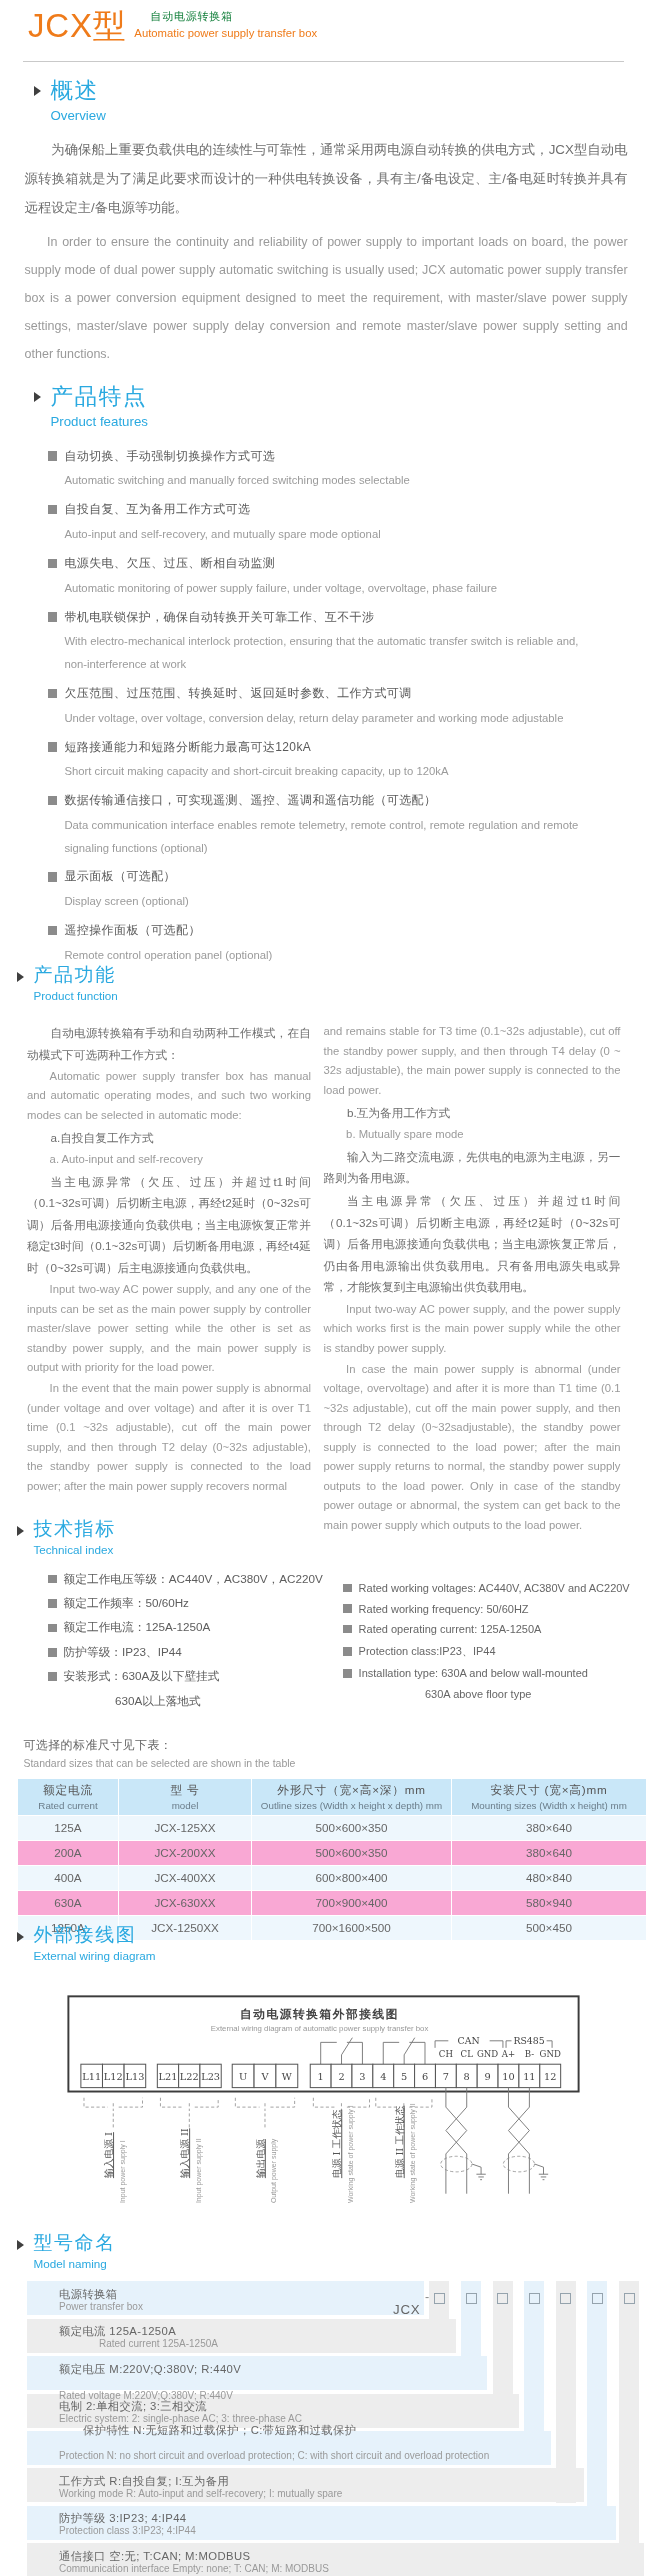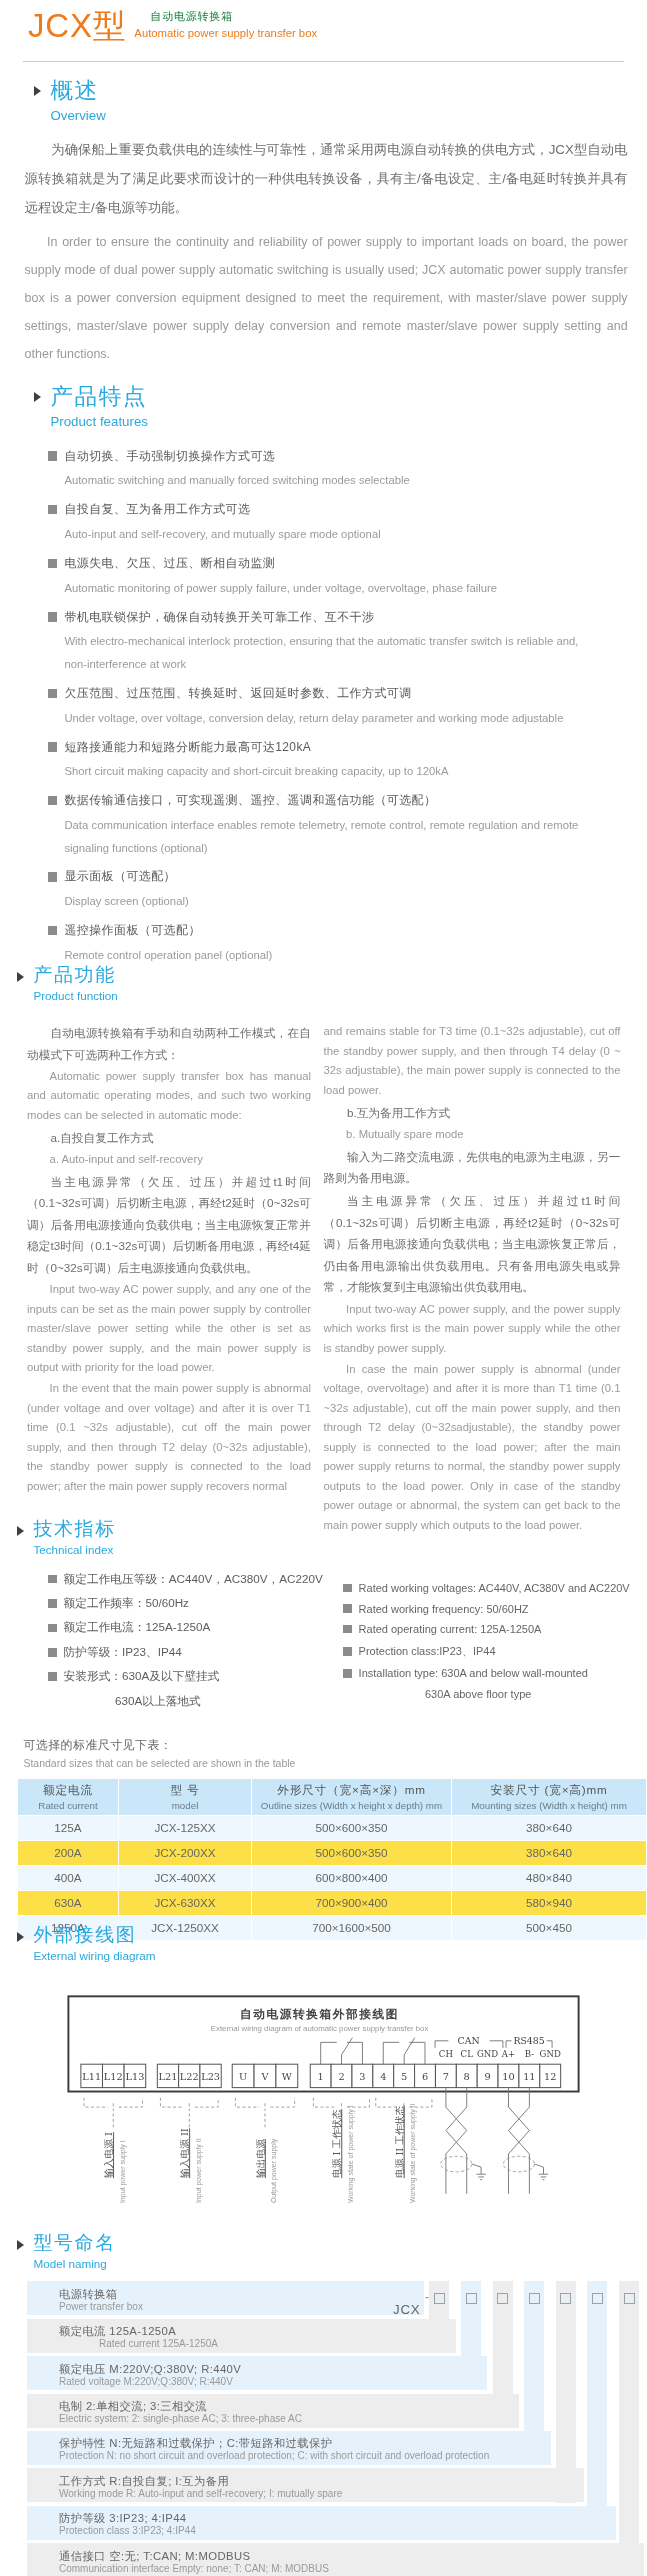--- a/index.html
+++ b/index.html
@@ -62,21 +62,21 @@
   #sec-sizes{top:1729px;}
   .intro-zh{margin:7.8px 0 0 23.4px;color:#666;font-size:12px;letter-spacing:0.4px;}
   .intro-en{margin:3.1px 0 0 23.4px;color:#999;font-size:10.5px;}
   table.sizes{border-collapse:collapse;margin:9.4px 0 0 17px;width:629px;table-layout:fixed;}
   table.sizes th,table.sizes td{border:1.6px solid #fff;text-align:center;vertical-align:middle;}
   table.sizes th{background:#c9e7f8;font-weight:normal;padding:3.9px 0;}
   .thzh{color:#555;font-size:11.7px;letter-spacing:0.8px;}
   .then{color:#6b7d8a;font-size:9.8px;margin-top:1.6px;}
   table.sizes td{color:#666;font-size:11.7px;height:22px;}
   tr.rA td{background:#eef7fd;}
-  tr.rB td{background:#fde047;}
+  tr.rB td{background:#f9a8d4;}
 
   
   #sec-wiring{top:1924px;padding-left:17px;height:297px;}
   #wsvg{position:absolute;left:62px;top:70px;}
   .wbox{fill:none;stroke:#3c3c3c;stroke-width:2.5px;}
   .wcell{fill:#fff;stroke:#555;stroke-width:1.3px;}
   .wl{stroke:#777;stroke-width:1.2px;fill:none;}
   .wd{stroke:#888;stroke-width:1px;stroke-dasharray:4,3;fill:none;}
   text.wt-title{font-family:"DejaVu Serif",serif;font-size:15px;font-weight:bold;fill:#444;letter-spacing:2px;}
   text.wt-sub{font-size:10px;fill:#999;}
@@ -519,24 +519,24 @@
   <div class="band" style="left:27px;top:210px;width:524px;height:34px;background:#e6f2fb;"></div>
   <div class="band" style="left:27px;top:247px;width:557px;height:34px;background:#ededed;"></div>
   <div class="band" style="left:27px;top:285px;width:589px;height:34px;background:#e6f2fb;"></div>
   <div class="band" style="left:27px;top:322px;width:617px;height:34px;background:#ededed;"></div>
 
   <div class="nrow-zh" style="top:66px;">电源转换箱</div>
   <div class="nrow-en" style="top:80px;">Power transfer box</div>
   <div class="nrow-zh" style="top:103px;">额定电流  125A-1250A</div>
   <div class="nrow-en" style="top:117px;padding-left:40px;">Rated current   125A-1250A</div>
   <div class="nrow-zh" style="top:141px;">额定电压  M:220V;Q:380V; R:440V</div>
-  <div class="nrow-en" style="top:155px;">Rated voltage  M:220V;Q:380V; R:440V</div>
+  <div class="nrow-en" style="top:169px;">Rated voltage  M:220V;Q:380V; R:440V</div>
   <div class="nrow-zh" style="top:178px;">电制  2:单相交流; 3:三相交流</div>
   <div class="nrow-en" style="top:192px;">Electric system:  2: single-phase AC; 3: three-phase AC</div>
-  <div class="nrow-zh" style="top:215px;">保护特性  N:无短路和过载保护；C:带短路和过载保护</div>
+  <div class="nrow-zh" style="top:202px;margin-left:24px;">保护特性  N:无短路和过载保护；C:带短路和过载保护</div>
   <div class="nrow-en" style="top:229px;">Protection   N: no short circuit and overload protection; C: with short circuit and overload protection</div>
   <div class="nrow-zh" style="top:253px;">工作方式  R:自投自复;  I:互为备用</div>
   <div class="nrow-en" style="top:267px;">Working mode   R: Auto-input and self-recovery; I: mutually spare</div>
   <div class="nrow-zh" style="top:290px;">防护等级  3:IP23;  4:IP44</div>
   <div class="nrow-en" style="top:304px;">Protection class   3:IP23;  4:IP44</div>
   <div class="nrow-zh" style="top:328px;">通信接口  空:无;  T:CAN;  M:MODBUS</div>
   <div class="nrow-en" style="top:342px;">Communication interface   Empty: none; T: CAN; M: MODBUS</div>
 
   <div class="njcx" style="top:81px;">JCX</div>
   <div class="nminus" style="top:69px;">-</div>

